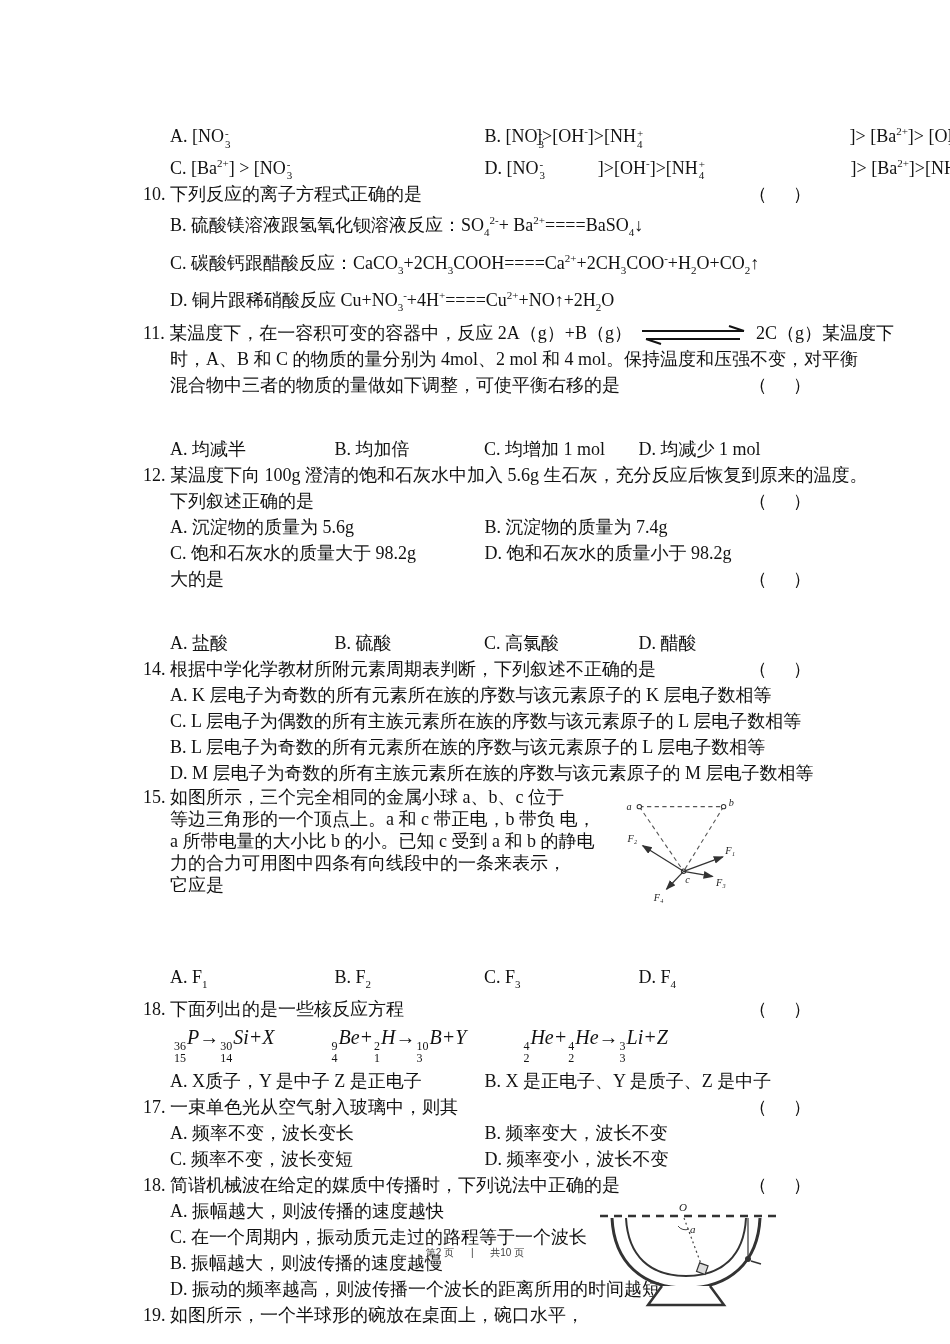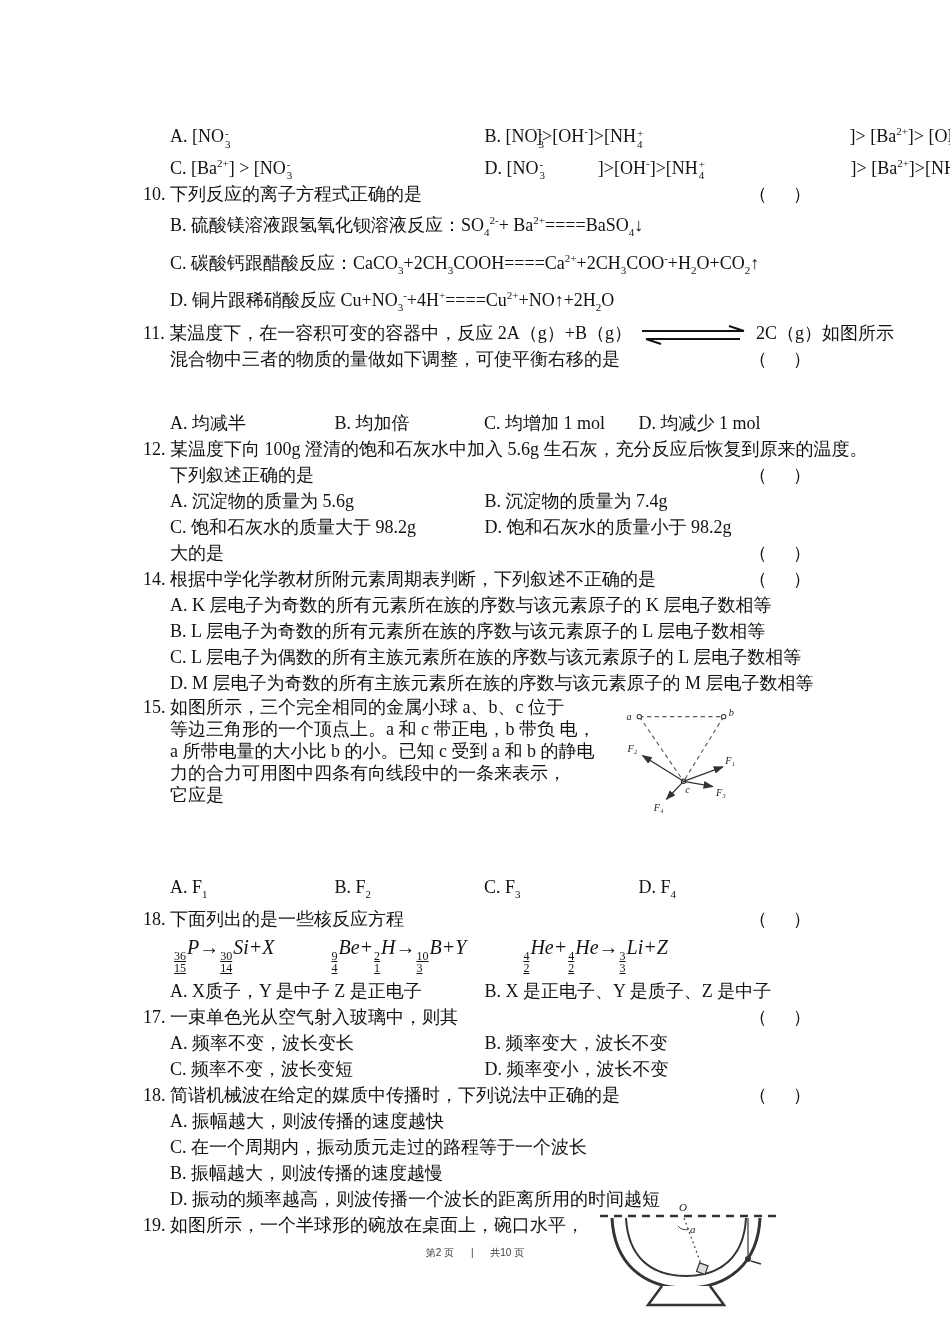--- a/index.html
+++ b/index.html
@@ -13,21 +13,21 @@
   .row2 span:first-child{width:310px;}
   .row4 span{display:inline-block;}
   .row4 span:nth-child(1){width:160px;margin-top:38px;}
   .row4 span:nth-child(2){width:145px;}
   .row4 span:nth-child(3){width:150px;}
   sup,sub{font-size:11px;}
   .ss{display:inline-flex;flex-direction:column;vertical-align:-0.5em;font-size:11px;line-height:1;margin:0 1px;}
   .ss span{display:block;height:11px;font-style:normal;}
   .eqrow{display:flex;gap:56px;align-items:center;height:46px;margin-left:30px;
          font-style:italic;font-size:20px;}
-  .eqrow .ss{font-size:12px;} .eqrow .ss span{height:12px;text-decoration:underline;}
+  .eqrow .ss{font-size:12px;} .eqrow .ss span{height:12px;}
   .eqarrow{vertical-align:middle;margin:0 8px;}
   .q15wrap{display:flex;}
   .q15text{width:545px;}
   .q15text .line{min-height:22px;line-height:22px;}
   .q15svg{margin-left:auto;margin-right:118px;}
   .diaglabel{font-style:italic;}
   .footer{position:absolute;left:0;right:0;top:1246px;text-align:center;
           font-family:"Liberation Sans","DejaVu Sans",sans-serif;font-size:10px;color:#3c3c3c;}
   .footer span{margin:0 7px;}
   .bowl{position:absolute;left:598px;top:1200px;}
@@ -61,22 +61,23 @@
 
     <section>
       <div class="line">
         <span>11. 某温度下，在一容积可变的容器中，反应 2A（g）+B（g）</span><svg class="eqarrow" width="108" height="22" viewBox="0 0 108 22">
           <g stroke="#121212" stroke-width="2" fill="none">
             <line x1="2" y1="7" x2="104" y2="7"></line>
             <line x1="104" y1="7" x2="89" y2="2"></line>
             <line x1="6" y1="15" x2="100" y2="15"></line>
             <line x1="6" y1="15" x2="21" y2="20"></line>
           </g>
-        </svg><span>2C（g）如图所示</span>
-      </div>
+        </svg><span>2C（g）某温度下</span>
+      </div>
+      <div class="line ind">时，A、B 和 C 的物质的量分别为 4mol、2 mol 和 4 mol。保持温度和压强不变，对平衡</div>
       <div class="line ind">
         <span class="bracket">（　）</span>
         <span>混合物中三者的物质的量做如下调整，可使平衡右移的是</span>
       </div>
       <div class="line ind row4">
         <span>A. 均减半</span>
         <span>B. 均加倍</span>
         <span>C. 均增加 1 mol</span>
         <span>D. 均减少 1 mol</span>
       </div>
@@ -96,30 +97,36 @@
         <span>C. 饱和石灰水的质量大于 98.2g</span>
         <span>D. 饱和石灰水的质量小于 98.2g</span>
       </div>
     </section>
 
     <section>
       <div class="line ind">
         <span class="bracket">（　）</span>
         <span>大的是</span>
       </div>
+      <div class="line ind row4">
+        <span>A. 盐酸</span>
+        <span>B. 硫酸</span>
+        <span>C. 高氯酸</span>
+        <span>D. 醋酸</span>
+      </div>
     </section>
 
     <section>
       <div class="line">
         <span class="bracket">（　）</span>
         <span>14. 根据中学化学教材所附元素周期表判断，下列叙述不正确的是</span>
       </div>
       <div class="line ind">A. K 层电子为奇数的所有元素所在族的序数与该元素原子的 K 层电子数相等</div>
+      <div class="line ind">C. L 层电子为偶数的所有主族元素所在族的序数与该元素原子的 L 层电子数相等</div>
       <div class="line ind">B. L 层电子为奇数的所有元素所在族的序数与该元素原子的 L 层电子数相等</div>
-      <div class="line ind">C. L 层电子为偶数的所有主族元素所在族的序数与该元素原子的 L 层电子数相等</div>
       <div class="line ind">D. M 层电子为奇数的所有主族元素所在族的序数与该元素原子的 M 层电子数相等</div>
     </section>
 
     <section>
       <div class="q15wrap">
         <div class="q15text">
           <div class="line">15. 如图所示，三个完全相同的金属小球 a、b、c 位于</div>
           <div class="line ind">等边三角形的一个顶点上。a 和 c 带正电，b 带负 电，</div>
           <div class="line ind">a 所带电量的大小比 b 的小。已知 c 受到 a 和 b 的静电</div>
           <div class="line ind">力的合力可用图中四条有向线段中的一条来表示，</div>

